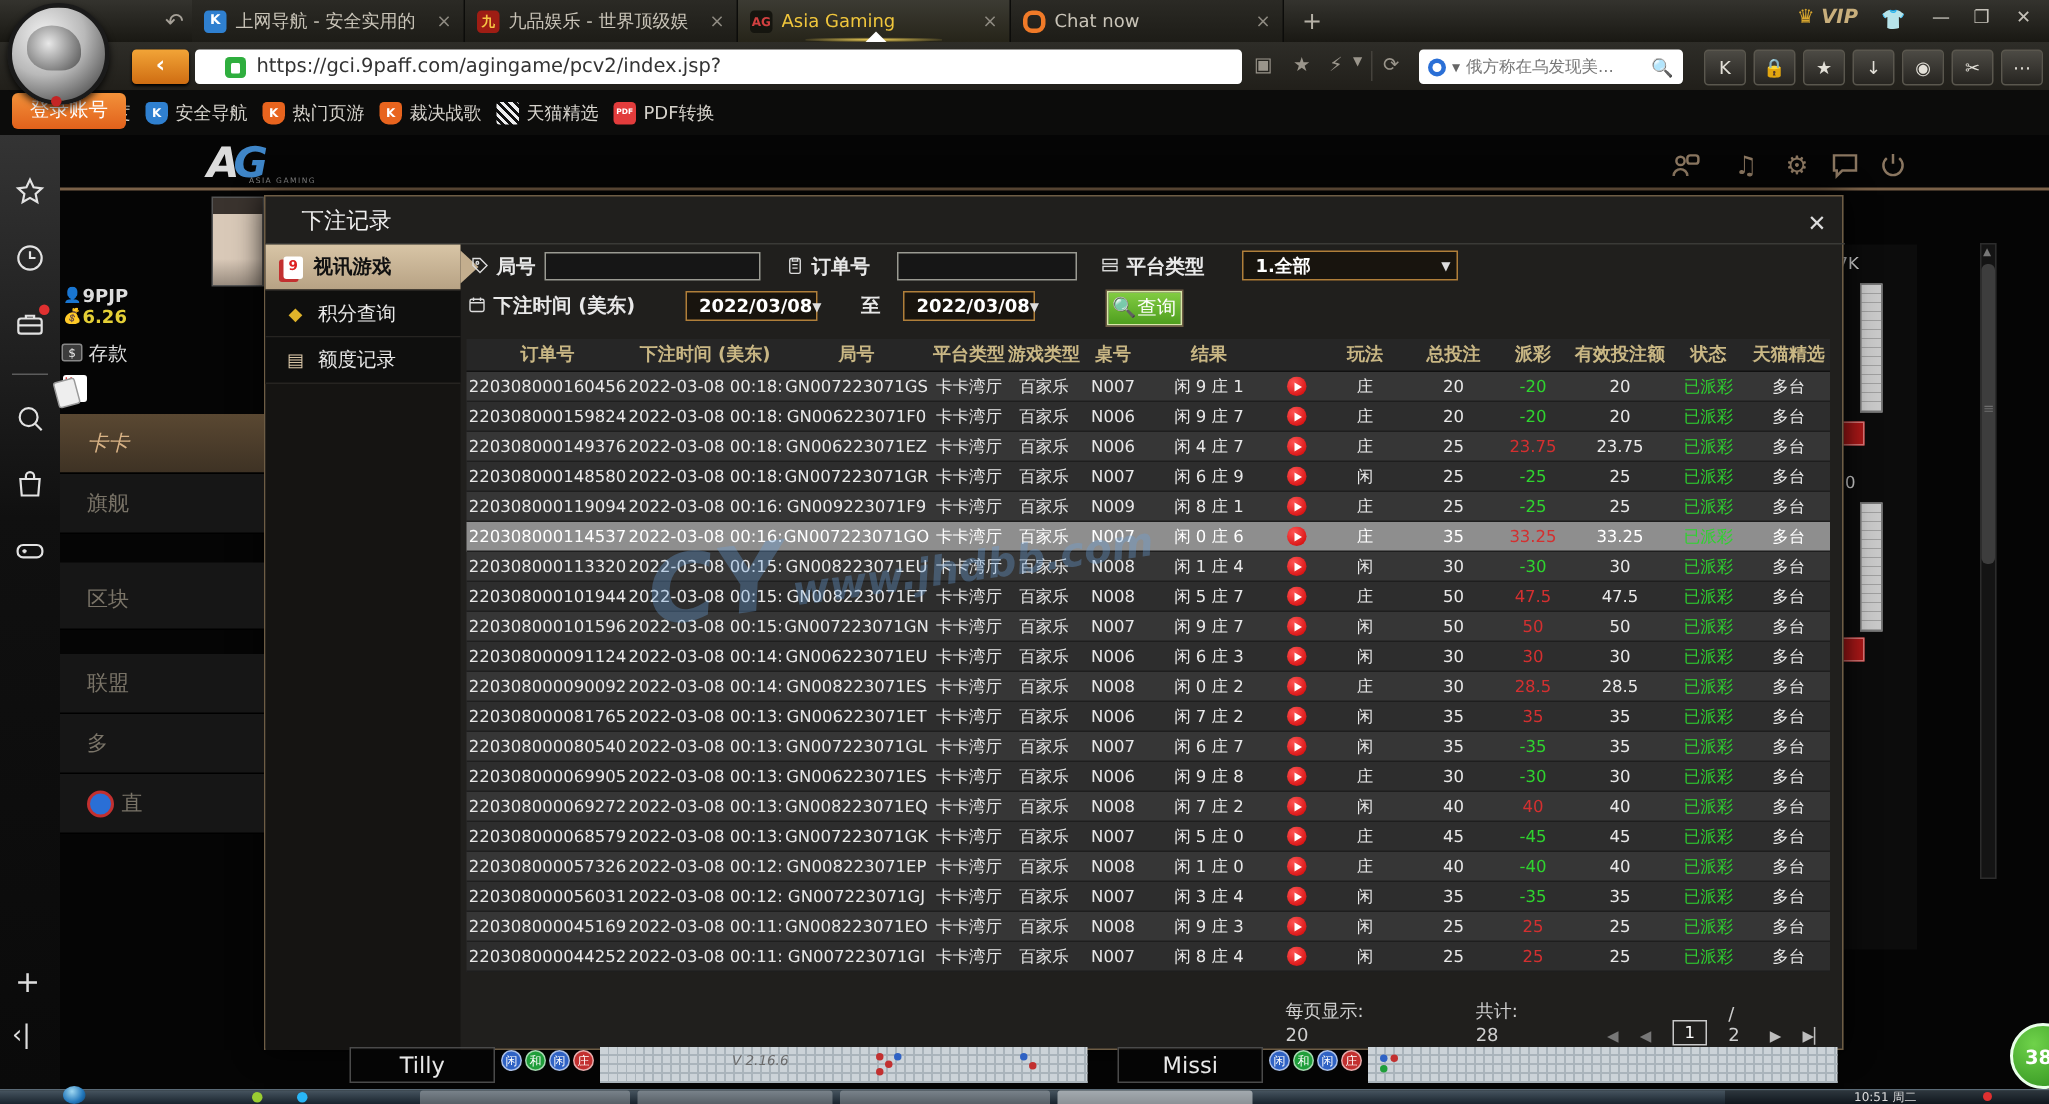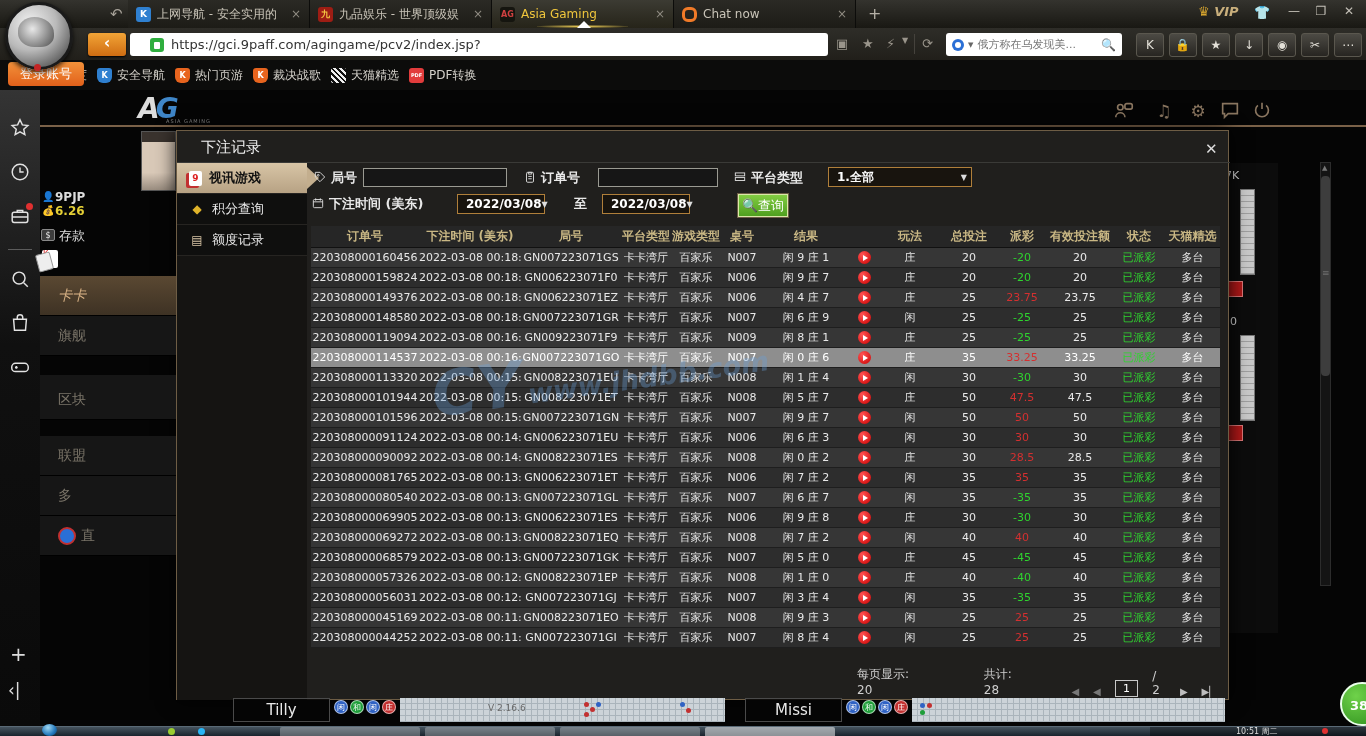--- a/index.html
+++ b/index.html
@@ -168,21 +168,21 @@
   #wm .txt{font-size:27px;font-weight:bold;font-style:italic;}
 
   
   .dealerbox{top:698px;width:97px;height:24px;background:rgba(5,5,5,.9);border:1px solid #4a4a4a;color:#e8e8e8;
       font-size:15px;text-align:center;line-height:22px;box-sizing:border-box;}
   .chips{top:700px;display:flex;gap:2px;}
   .chip{width:14px;height:14px;border-radius:50%;color:#fff;font-size:8px;text-align:center;line-height:14px;border:1px solid rgba(255,255,255,.6);box-sizing:border-box;}
   .roadmap{top:698px;height:24px;background:#ccd3d8;
       background-image:repeating-linear-gradient(90deg,transparent 0 5px,#aab4bb 5px 6px),repeating-linear-gradient(transparent 0 5px,#aab4bb 5px 6px);}
   .dot{position:absolute;width:5px;height:5px;border-radius:50%;}
-  #version{left:488px;top:703px;font-size:9px;color:#6a6a6a;}
+  #version{left:488px;top:703px;font-size:9px;color:#6a6a6a;font-style:italic;}
   #badge38{left:1340px;top:682px;width:44px;height:44px;border-radius:50%;background:radial-gradient(circle at 35% 30%,#6fd24a,#2e8f1d);
       border:2px solid #eaffea;color:#fff;font-weight:bold;font-size:13px;text-align:left;line-height:44px;padding-left:8px;box-sizing:border-box;}
 
   
   #taskbar{left:0;top:726px;width:1366px;height:10px;background:linear-gradient(#46545f,#141e28);border-top:1px solid #5a6a76;}
   #orb{left:42px;top:724px;width:15px;height:12px;border-radius:50%;background:radial-gradient(circle at 40% 30%,#9fd8f2,#2277bb 60%,#0b3a66);z-index:6;}
   .tbtn{top:727px;height:9px;background:rgba(255,255,255,.28);border-radius:2px 2px 0 0;}
   .tbtn.lit{background:rgba(255,255,255,.5);}
   #tbdot1{left:168px;top:728px;width:7px;height:7px;border-radius:50%;background:#9acd32;z-index:6;}
   #tbdot2{left:198px;top:728px;width:7px;height:7px;border-radius:50%;background:#29b6f6;z-index:6;}

